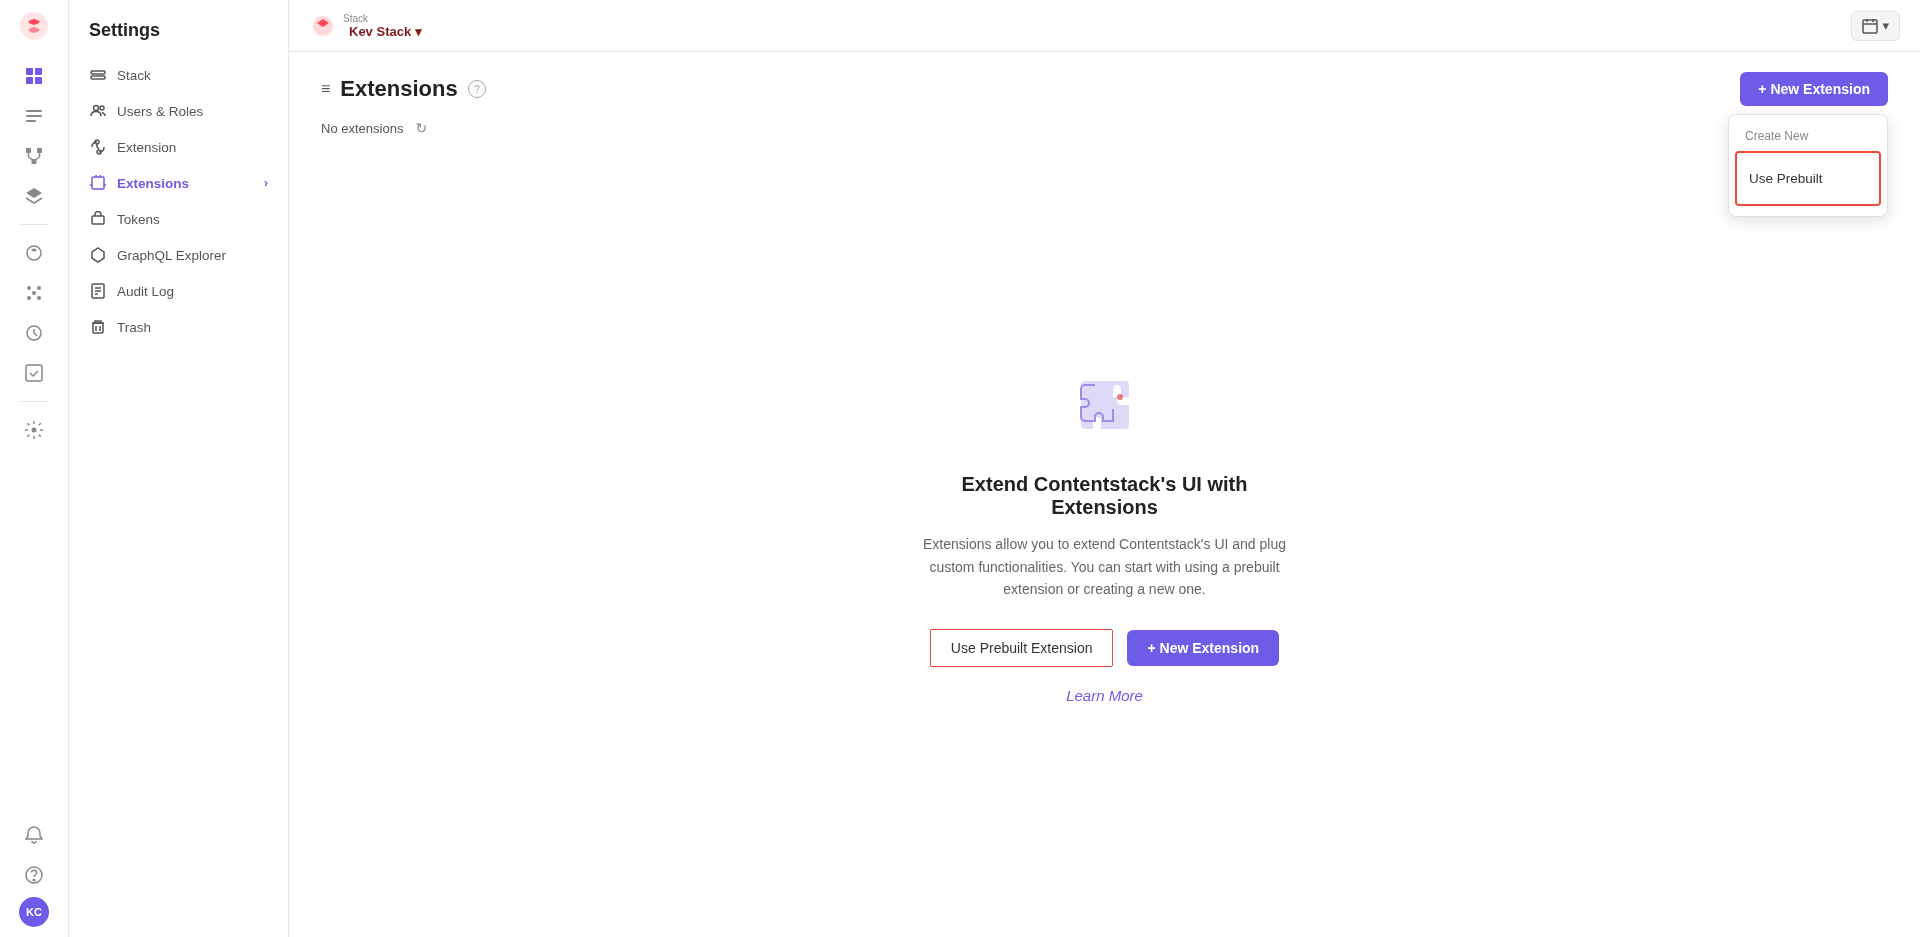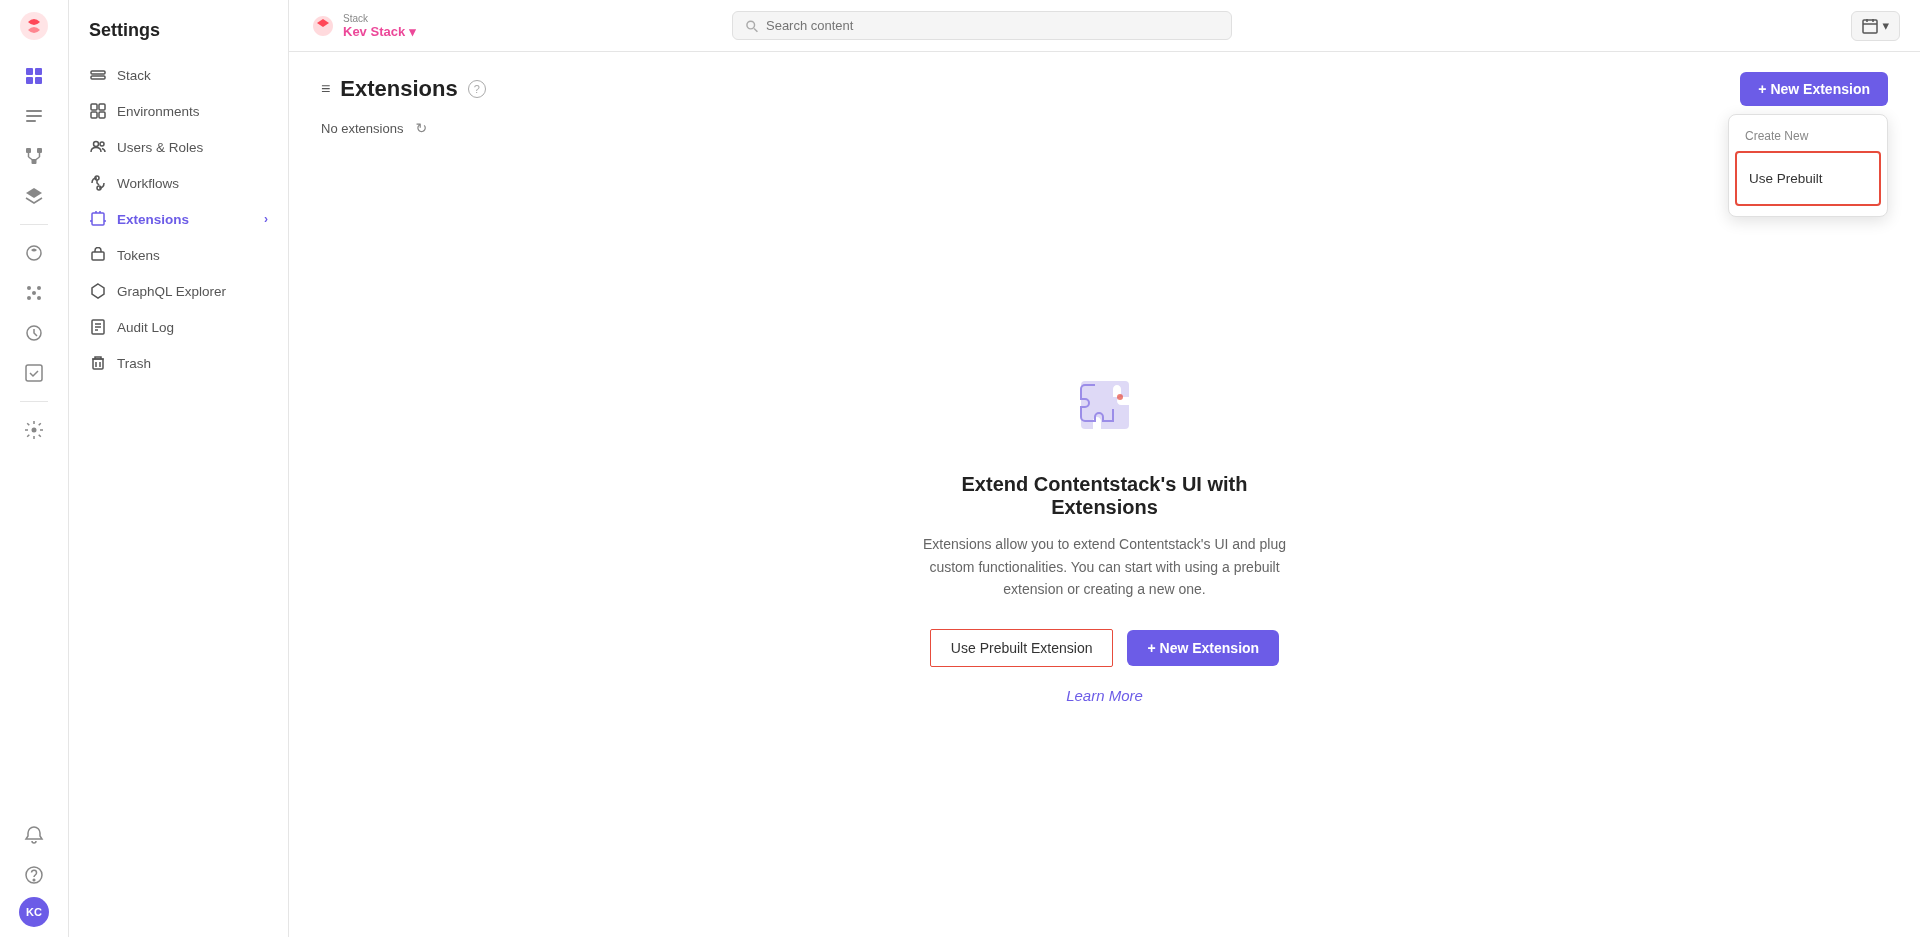--- a/index.html
+++ b/index.html
@@ -85,21 +85,21 @@
       gap: 12px;
     }
     .topbar-left {
       display: flex;
       align-items: center;
       gap: 6px;
       flex-shrink: 0;
     }
     .stack-name-group { display: flex; flex-direction: column; }
     .stack-label { font-size: 10px; color: #888; }
-    .stack-name-row { display: flex; align-items: center; gap: 4px; font-size: 13px; font-weight: 600; color: #ec4899; cursor: pointer; }
+    .stack-name-row { display: flex; align-items: center; gap: 4px; font-size: 13px; font-weight: 600; color: #7f1d1d; cursor: pointer; margin-left: 6px; }
     .search-bar {
       flex: 1;
       max-width: 500px;
       margin: 0 auto;
       display: flex;
       align-items: center;
       background: #f5f5f5;
       border: 1px solid #e0e0e0;
       border-radius: 6px;
       padding: 6px 12px;
@@ -402,31 +402,20 @@
   <div class="sidebar-item">
     <span class="item-icon">
       <svg width="16" height="16" viewBox="0 0 16 16" fill="none" stroke="currentColor" stroke-width="1.5">
           <rect x="1" y="4" width="14" height="3" rx="1"></rect>
           <rect x="1" y="9" width="14" height="3" rx="1"></rect>
         </svg>
     </span>
     <span>Stack</span>
   </div>
 
-  <div class="sidebar-item">
-    <span class="item-icon">
-      <svg width="16" height="16" viewBox="0 0 16 16" fill="none" stroke="currentColor" stroke-width="1.5">
-          <rect x="1" y="1" width="6" height="6" rx="1"></rect>
-          <rect x="9" y="1" width="6" height="6" rx="1"></rect>
-          <rect x="1" y="9" width="6" height="6" rx="1"></rect>
-          <rect x="9" y="9" width="6" height="6" rx="1"></rect>
-        </svg>
-    </span>
-    <span>Environments</span>
-  </div>
 
 
   <div class="sidebar-item">
     <span class="item-icon">
       <svg width="16" height="16" viewBox="0 0 16 16" fill="none" stroke="currentColor" stroke-width="1.5">
           <circle cx="6" cy="5" r="2.5"></circle>
           <path d="M1 13c0-3 2-4.5 5-4.5s5 1.5 5 4.5"></path>
           <circle cx="12" cy="5" r="2"></circle>
           <path d="M12 9.5c1.5.5 3 1.5 3 3.5"></path>
         </svg>
@@ -438,21 +427,21 @@
   <div class="sidebar-item">
     <span class="item-icon">
       <svg width="16" height="16" viewBox="0 0 16 16" fill="none" stroke="currentColor" stroke-width="1.5">
           <path d="M2 8c0-3 2-5 5-5"></path>
           <path d="M14 8c0 3-2 5-5 5"></path>
           <circle cx="7" cy="3" r="2"></circle>
           <circle cx="9" cy="13" r="2"></circle>
           <path d="M7 5v3l2 2"></path>
         </svg>
     </span>
-    <span>Workflows</span>
+    <span>Extension</span>
   </div>
 
   <div class="sidebar-item active">
     <span class="item-icon">
       <svg width="16" height="16" viewBox="0 0 16 16" fill="none" stroke="#6c5ce7" stroke-width="1.5">
           <path d="M6 2H3a1 1 0 00-1 1v3M6 2h4M6 2V0M10 2h3a1 1 0 011 1v3M10 2V0M14 6v4M14 10v3a1 1 0 01-1 1h-3M14 10h2M2 6v4M2 10v3a1 1 0 001 1h3M2 10H0M6 14h4"></path>
         </svg>
     </span>
     <span style="color:#6c5ce7;">Extensions</span>
     <span class="chevron" style="color:#6c5ce7;">›</span>
@@ -513,27 +502,20 @@
       </div>
       <div class="stack-name-group">
         <span class="stack-label">Stack</span>
         <div class="stack-name-row">
           <span>Kev Stack</span>
           <span>▾</span>
         </div>
       </div>
     </div>
 
-    <div class="search-bar">
-      <svg width="14" height="14" viewBox="0 0 14 14" fill="none" stroke="#aaa" stroke-width="1.5">
-          <circle cx="6" cy="6" r="4"></circle>
-          <line x1="9.5" y1="9.5" x2="13" y2="13"></line>
-        </svg>
-      <input type="text" placeholder="Search content" style="">
-    </div>
 
     <div class="topbar-actions">
       <div class="calendar-btn">
         <svg width="16" height="16" viewBox="0 0 16 16" fill="none" stroke="#555" stroke-width="1.5">
             <rect x="1" y="2" width="14" height="13" rx="1"></rect>
             <line x1="1" y1="6" x2="15" y2="6"></line>
             <line x1="5" y1="1" x2="5" y2="4"></line>
             <line x1="11" y1="1" x2="11" y2="4"></line>
           </svg>
         <span>▾</span>

